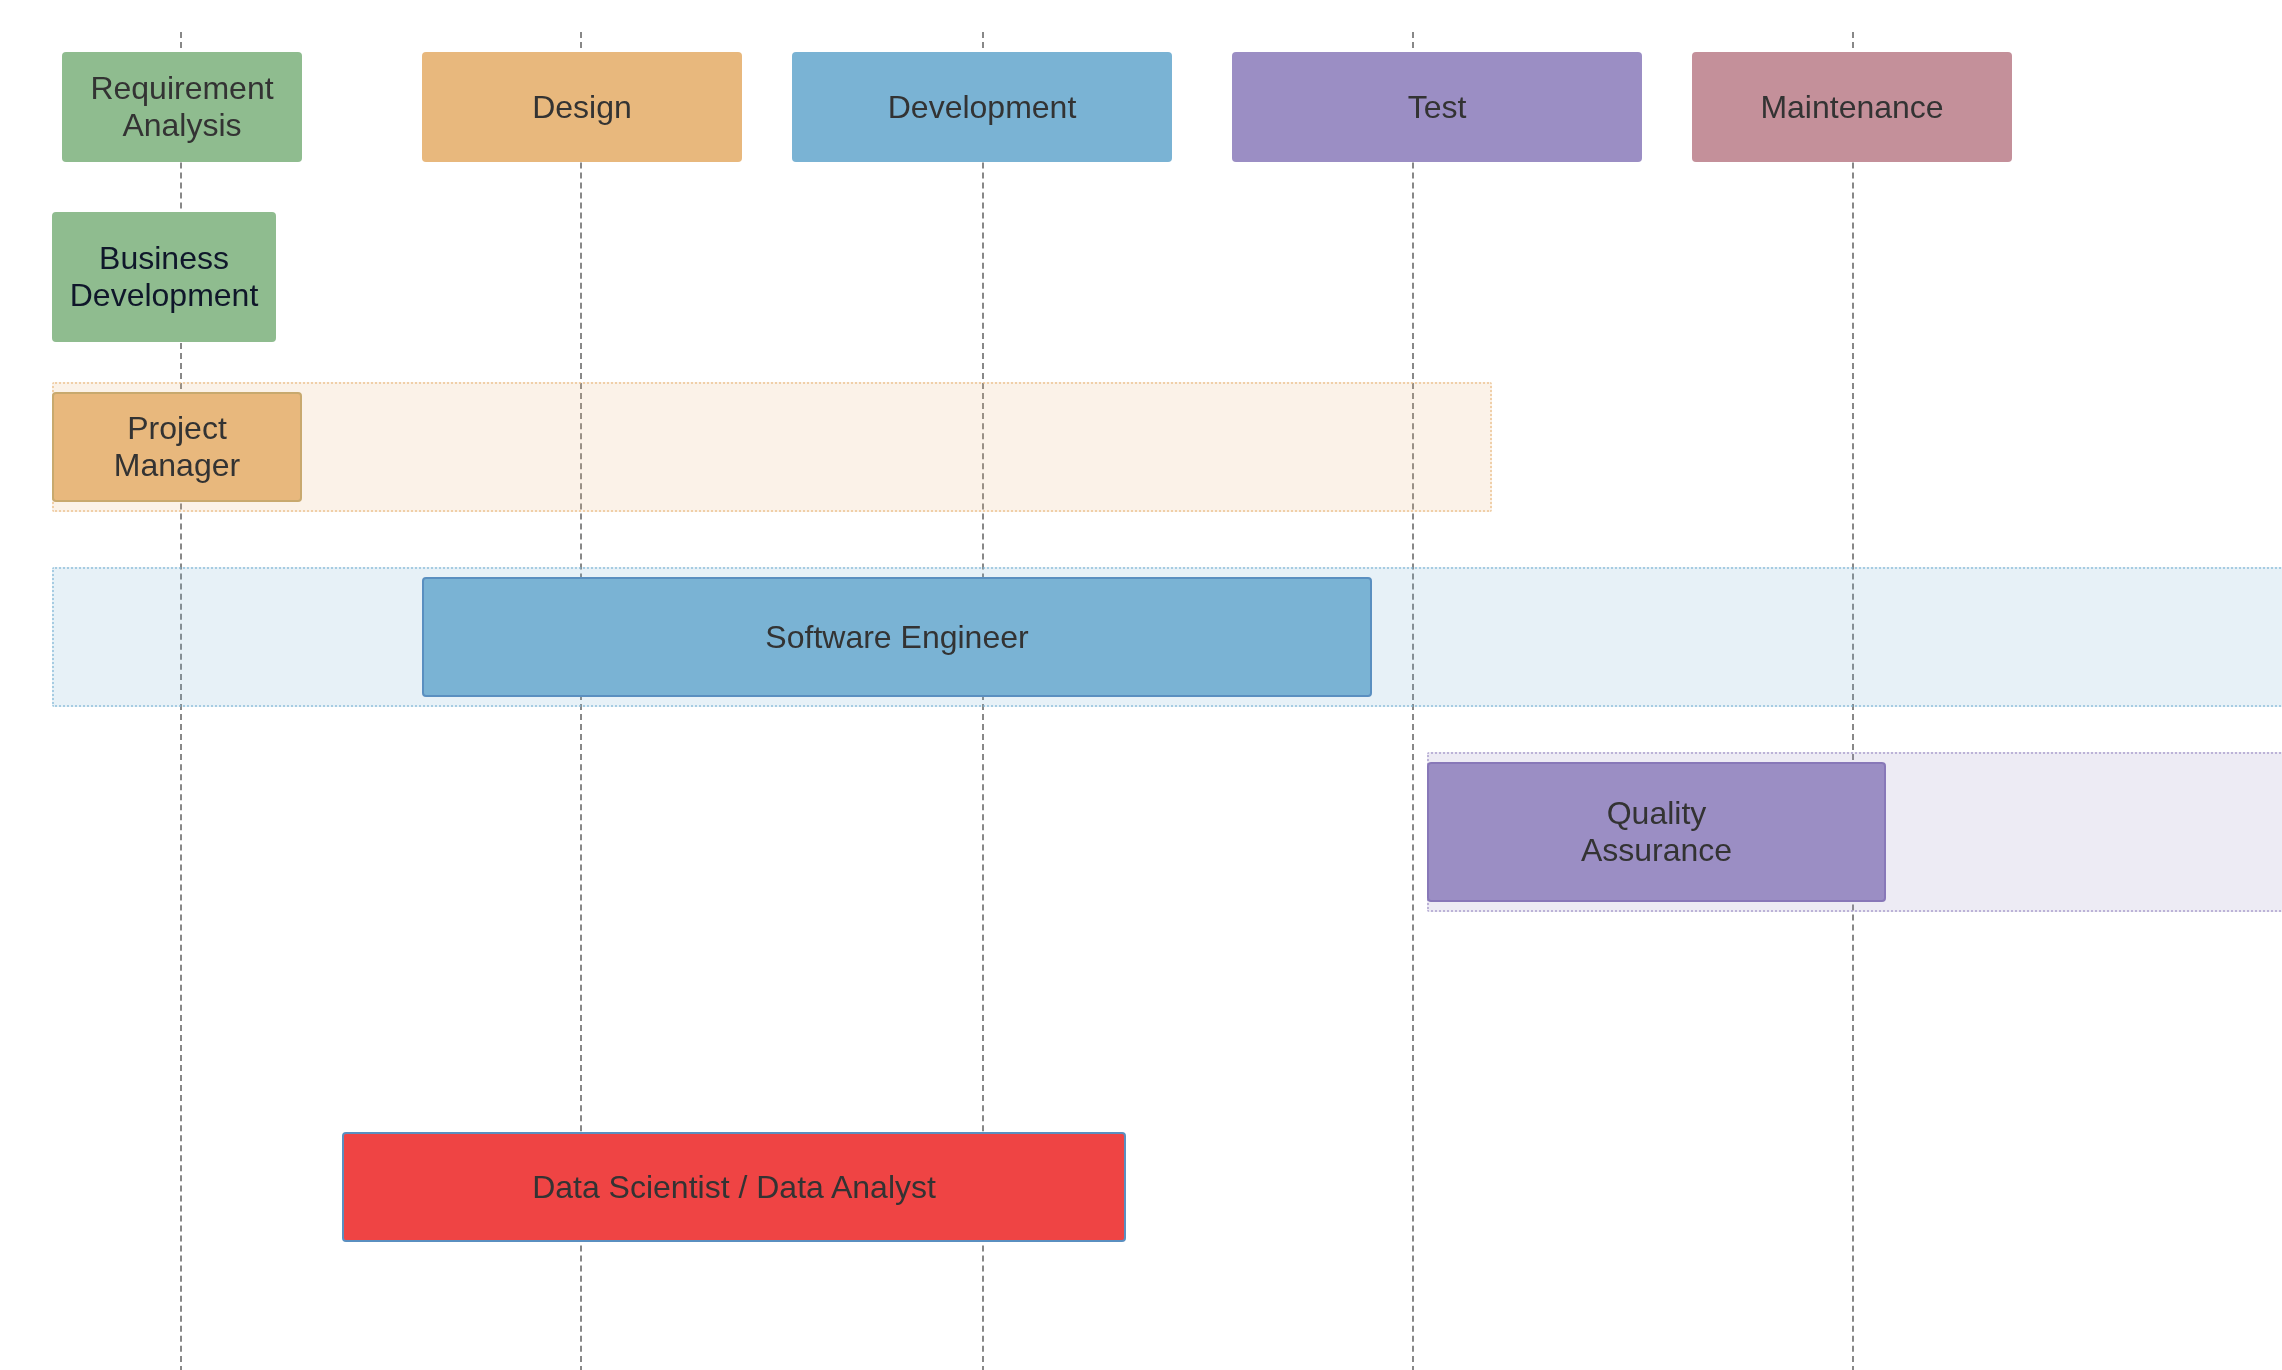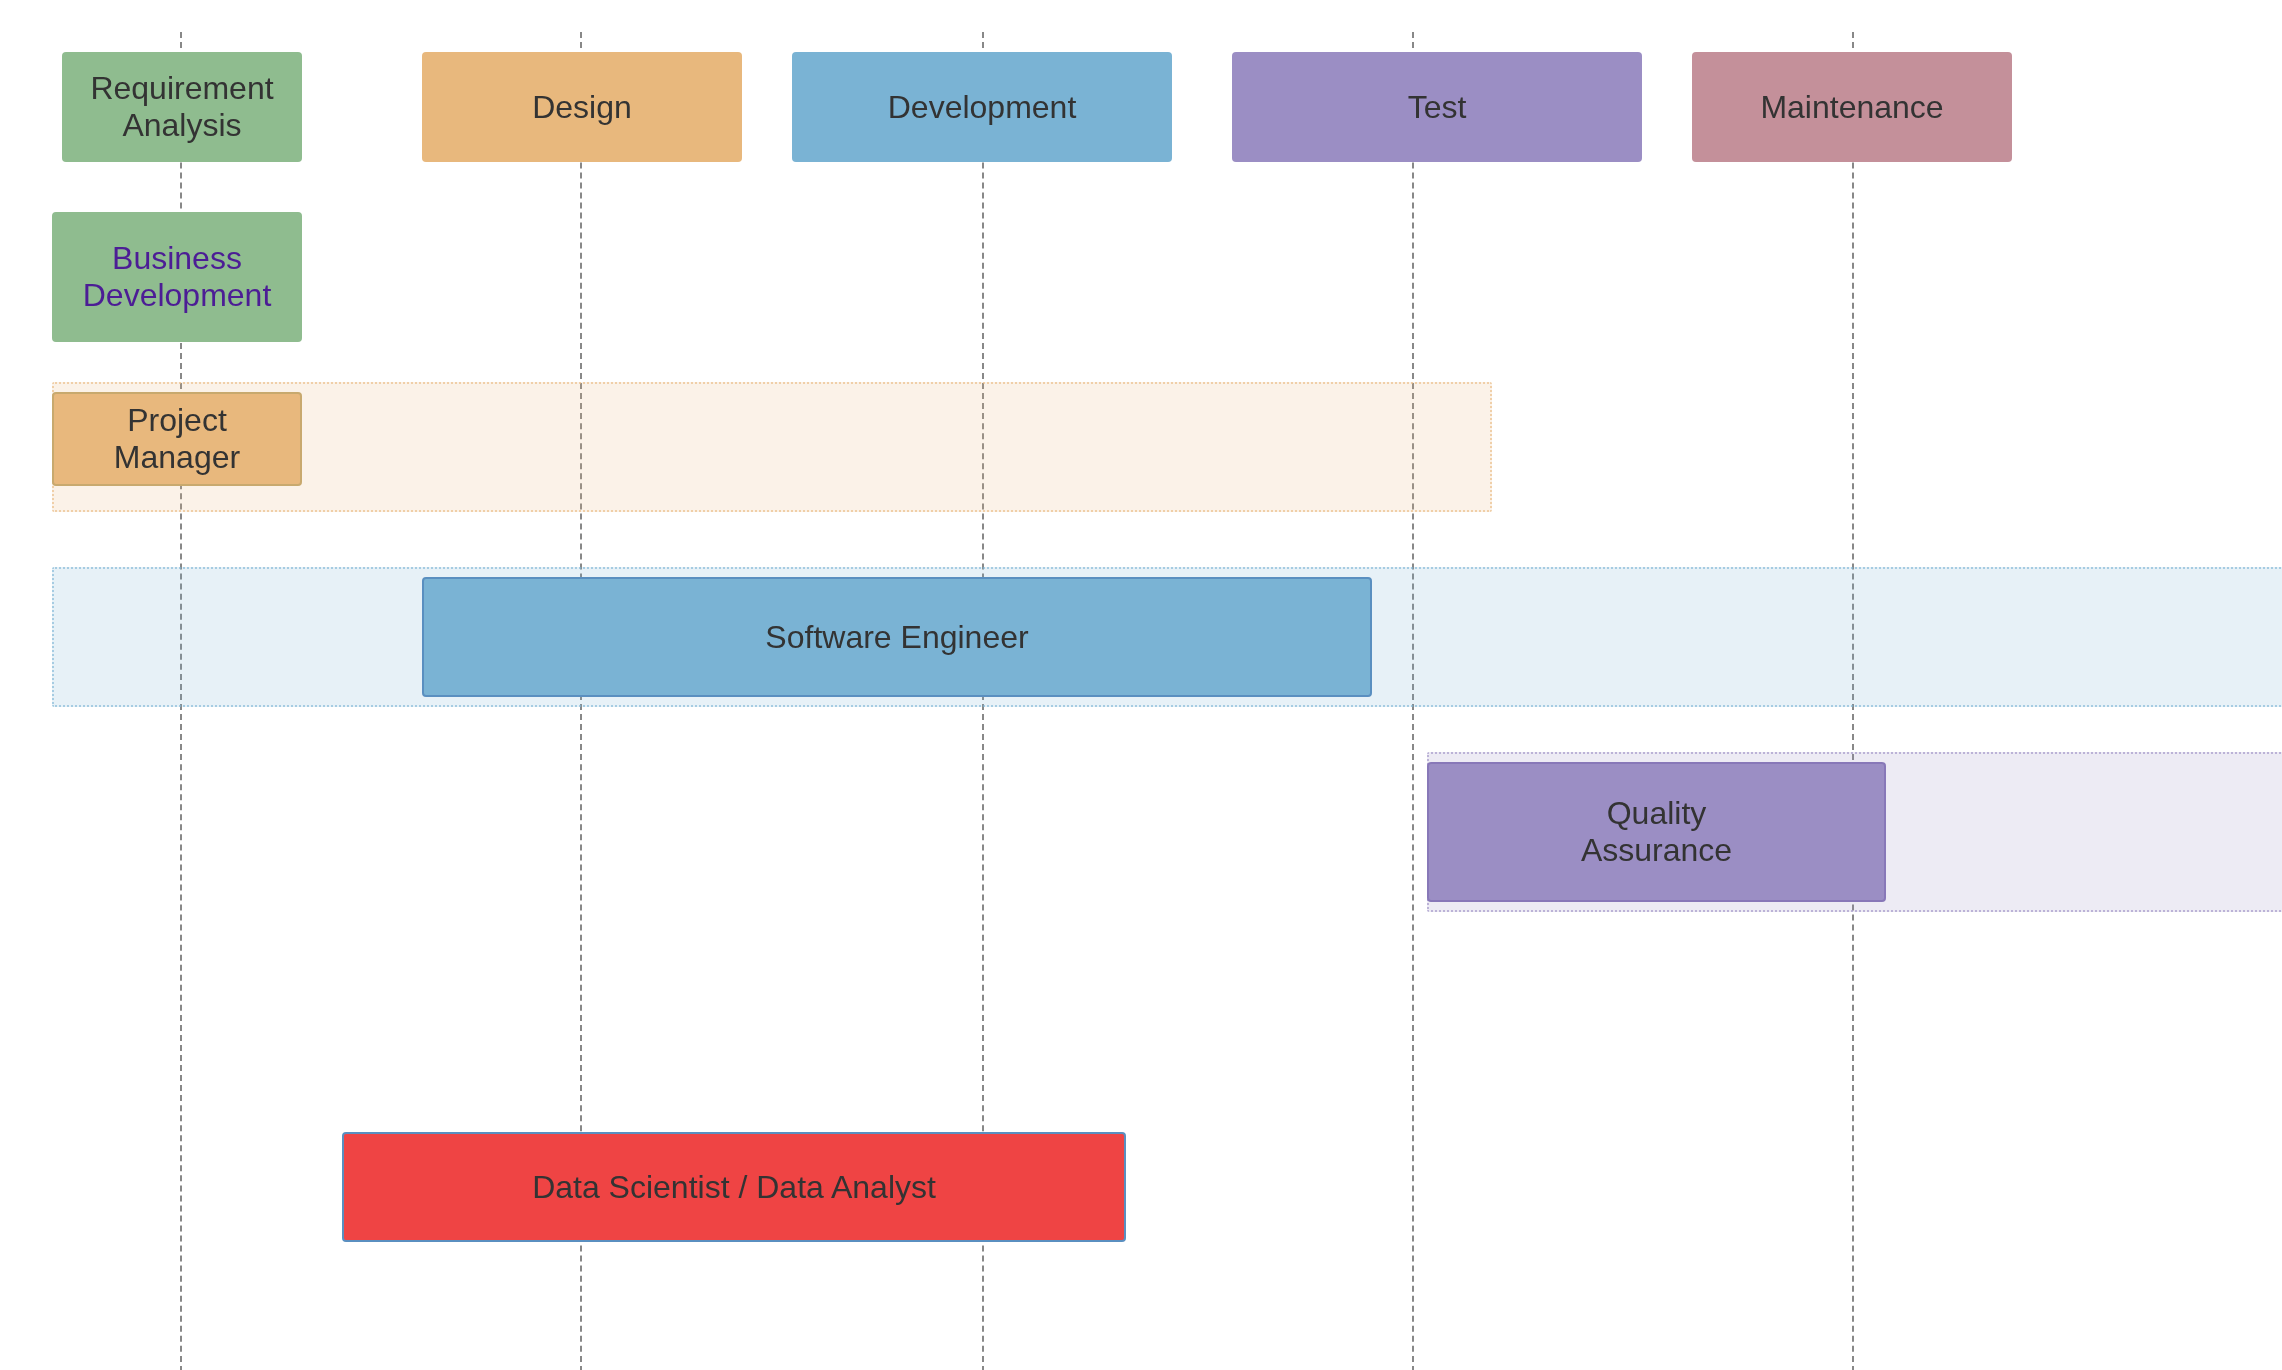--- a/index.html
+++ b/index.html
@@ -69,20 +69,20 @@
     <div class="v-line" style="left: 1820px;"></div>
     <div class="phase-box" style="left: 30px; top: 20px; width: 240px; height: 110px; background-color: rgb(143, 188, 143); color: rgb(51, 51, 51); white-space: pre-line;">Requirement
 Analysis</div>
     <div class="phase-box" style="left: 390px; top: 20px; width: 320px; height: 110px; background-color: rgb(232, 184, 125); color: rgb(51, 51, 51); white-space: pre-line;">Design</div>
     <div class="phase-box" style="left: 760px; top: 20px; width: 380px; height: 110px; background-color: rgb(122, 179, 212); color: rgb(51, 51, 51); white-space: pre-line;">Development</div>
     <div class="phase-box" style="left: 1200px; top: 20px; width: 410px; height: 110px; background-color: rgb(155, 142, 196); color: rgb(51, 51, 51); white-space: pre-line;">Test</div>
     <div class="phase-box" style="left: 1660px; top: 20px; width: 320px; height: 110px; background-color: rgb(196, 144, 154); color: rgb(51, 51, 51); white-space: pre-line;">Maintenance</div>
     <div class="dotted-span" style="left: 20px; top: 350px; width: 1440px; height: 130px; background-color: rgba(232, 184, 125, 0.18); border-color: rgba(232, 184, 125, 0.6);"></div>
     <div class="dotted-span" style="left: 20px; top: 535px; width: 2240px; height: 140px; background-color: rgba(122, 179, 212, 0.18); border-color: rgba(122, 179, 212, 0.6);"></div>
     <div class="dotted-span" style="left: 1395px; top: 720px; width: 870px; height: 160px; background-color: rgba(155, 142, 196, 0.18); border-color: rgba(155, 142, 196, 0.6);"></div>
-    <div class="role-bar" style="left: 20px; top: 180px; width: 250px; height: 130px; background-color: rgb(143, 188, 143); color: #4c1d95; border: 2px solid rgb(143, 188, 143); white-space: pre-line;">Business
+    <div class="role-bar" style="left: 20px; top: 180px; width: 224px; height: 130px; background-color: rgb(143, 188, 143); color: #0f172a; border: 2px solid rgb(143, 188, 143); white-space: pre-line;">Business
 Development</div>
-    <div class="role-bar" style="left: 20px; top: 360px; width: 250px; height: 94px; background-color: rgb(232, 184, 125); color: rgb(51, 51, 51); border: 2px solid rgb(200, 169, 110); white-space: pre-line;">Project Manager</div>
+    <div class="role-bar" style="left: 20px; top: 360px; width: 250px; height: 110px; background-color: rgb(232, 184, 125); color: rgb(51, 51, 51); border: 2px solid rgb(200, 169, 110); white-space: pre-line;">Project Manager</div>
     <div class="role-bar" style="left: 390px; top: 545px; width: 950px; height: 120px; background-color: rgb(122, 179, 212); color: rgb(51, 51, 51); border: 2px solid rgb(90, 143, 192); white-space: pre-line;">Software Engineer</div>
     <div class="role-bar" style="left: 1395px; top: 730px; width: 459px; height: 140px; background-color: rgb(155, 142, 196); color: rgb(51, 51, 51); border: 2px solid rgb(136, 120, 184); white-space: pre-line;">Quality
 Assurance</div>
     <div class="role-bar" style="left: 310px; top: 1100px; width: 784px; height: 110px; background-color: #ef4444; color: rgb(51, 51, 51); border: 2px solid rgb(90, 143, 192); white-space: pre-line;">Data Scientist / Data Analyst</div>
   </div>
 
 </body></html>

